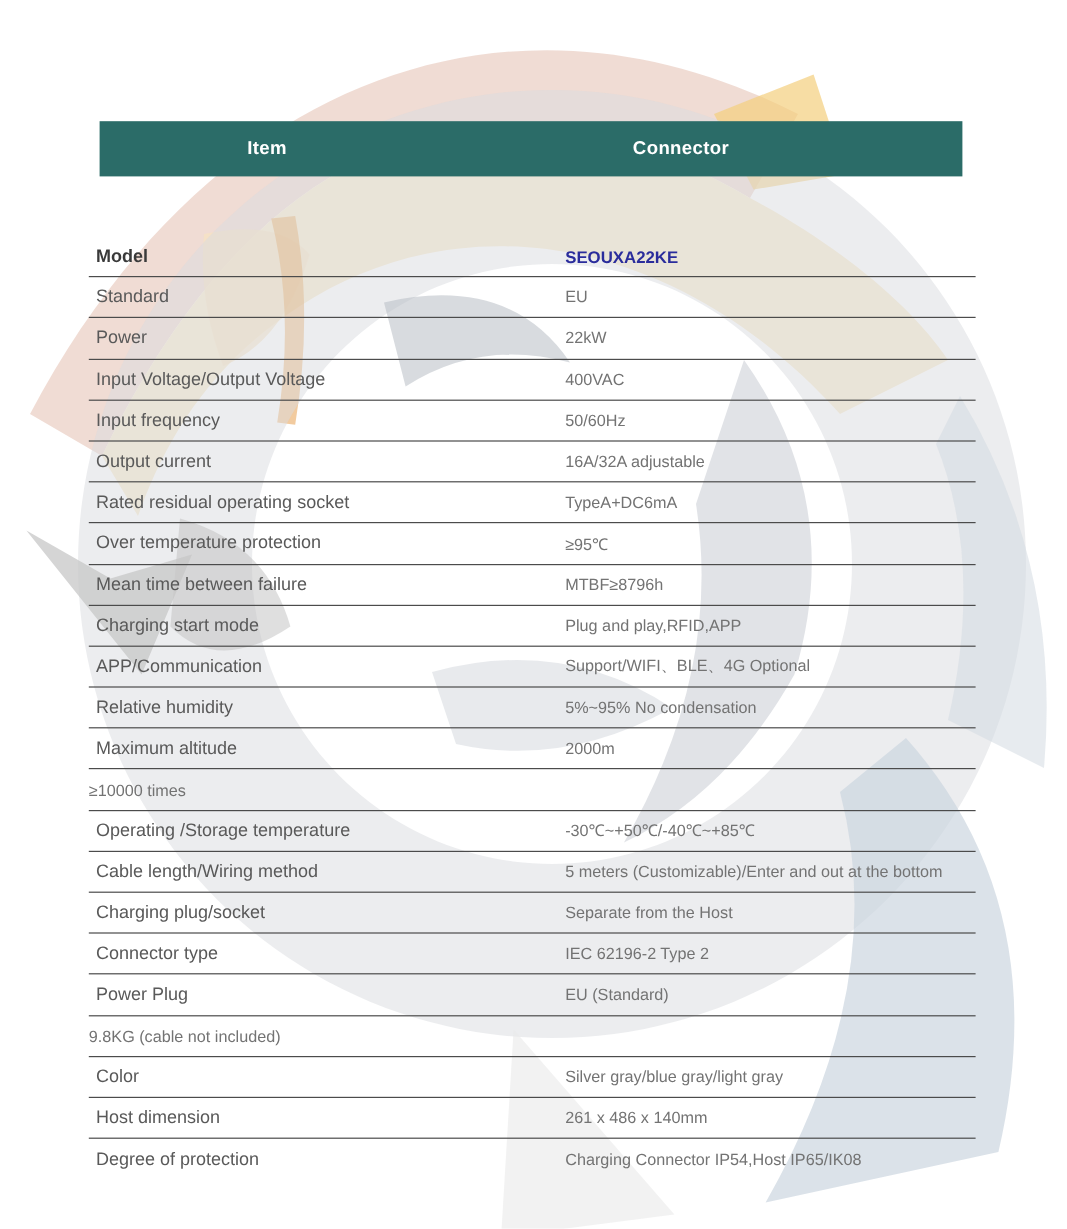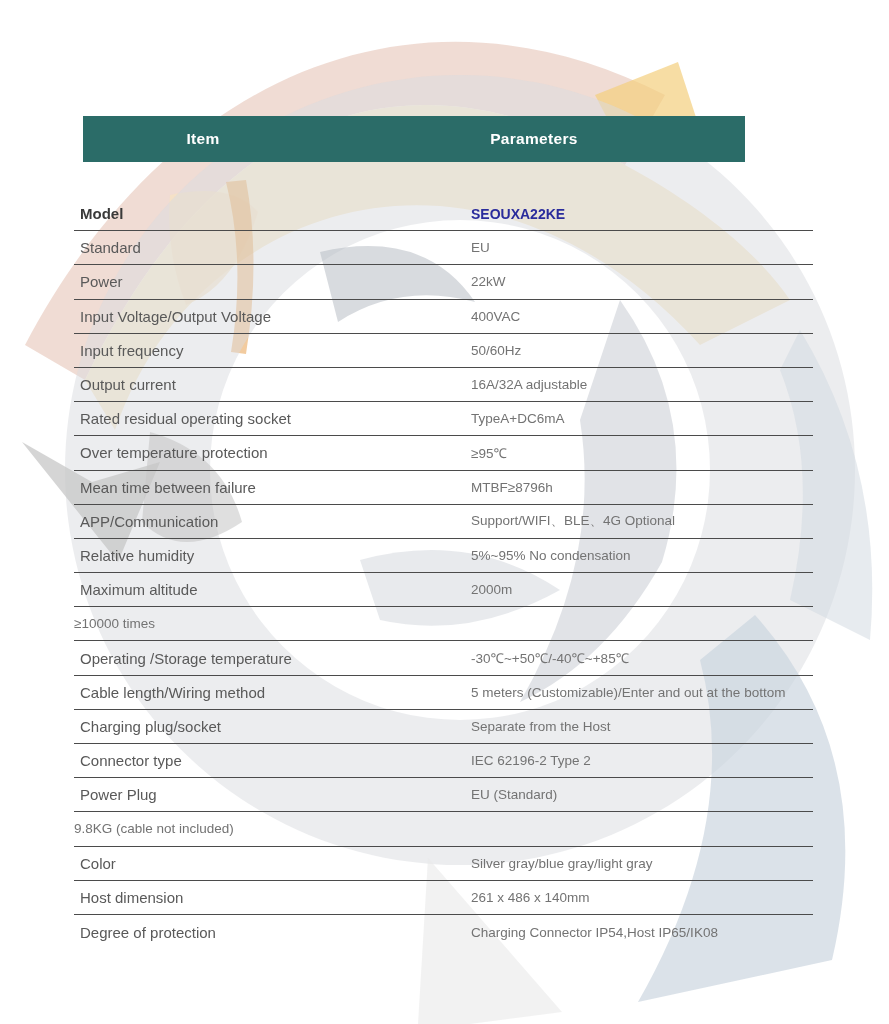--- a/index.html
+++ b/index.html
@@ -7,24 +7,24 @@
     width:889px;height:1024px;
     background:#ffffff;
     font-family:"Liberation Sans", sans-serif;
     overflow:hidden;
     position:relative;
   }
   .page{position:absolute;inset:0;width:889px;height:1024px;}
   .watermark{position:absolute;left:0;top:0;width:889px;height:1024px;pointer-events:none;}
 
   .table-header{
-    position:absolute;left:83px;top:116px;width:662px;height:46px;
+    position:absolute;left:83px;top:101px;width:719px;height:46px;
     background:#2b6c68;
     display:flex;align-items:center;
-    color:#ffffff;font-weight:bold;font-size:15.5px;letter-spacing:.3px;
+    color:#ffffff;font-weight:bold;font-size:15.5px;letter-spacing:.3px;justify-content:center;
   }
   .th{text-align:center;}
   .th-item{width:250px;}
   .th-params{width:440px;}
 
   .rows{
     position:absolute;left:74px;top:197px;width:739px;
     display:flex;flex-direction:column;
   }
   .row{
@@ -74,21 +74,21 @@
     <path d="M 22 442 L 118 562 L 160 462 L 92 482 Z" fill="#c7c7c7" opacity="0.75"></path>
 
     <path d="M 755 615 Q 880 755 832 960 L 638 1002 Q 742 820 700 660 Z" fill="#ccd6df" opacity="0.7"></path>
     <path d="M 800 330 Q 885 470 870 640 L 790 600 Q 820 470 780 370 Z" fill="#d3dbe2" opacity="0.55"></path>
 
     <path d="M 428 858 L 562 1012 L 470 1024 L 418 1024 Z" fill="#e9e9e9" opacity="0.6"></path>
   </svg>
 
   <div class="table-header">
     <div class="th th-item">Item</div>
-    <div class="th th-params">Parameters</div>
+    <div class="th th-params">Connector</div>
   </div>
 
   <div class="rows" id="rows">
       <div class="row emphasis">
         <div class="cell item">Model</div>
         <div class="cell value">SEOUXA22KE</div>
       </div>
       <div class="row">
         <div class="cell item">Standard</div>
         <div class="cell value">EU</div>
@@ -113,20 +113,24 @@
         <div class="cell item">Rated residual operating socket</div>
         <div class="cell value">TypeA+DC6mA</div>
       </div>
       <div class="row">
         <div class="cell item">Over temperature protection</div>
         <div class="cell value">≥95℃</div>
       </div>
       <div class="row">
         <div class="cell item">Mean time between failure</div>
         <div class="cell value">MTBF≥8796h</div>
+      </div>
+      <div class="row">
+        <div class="cell item">Charging start mode</div>
+        <div class="cell value">Plug and play,RFID,APP</div>
       </div>
       <div class="row">
         <div class="cell item">APP/Communication</div>
         <div class="cell value">Support/WIFI、BLE、4G Optional</div>
       </div>
       <div class="row">
         <div class="cell item">Relative humidity</div>
         <div class="cell value">5%~95% No condensation</div>
       </div>
       <div class="row">

